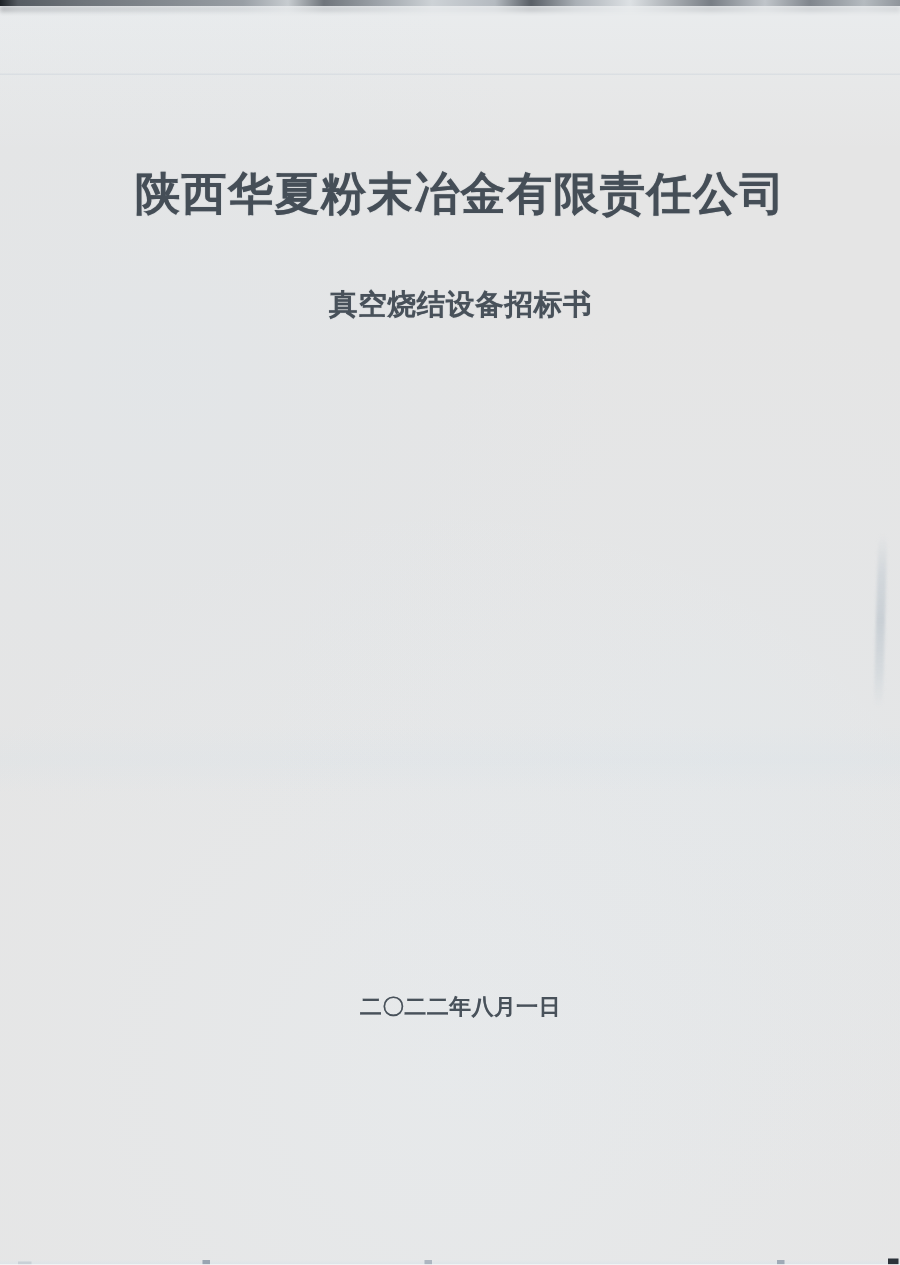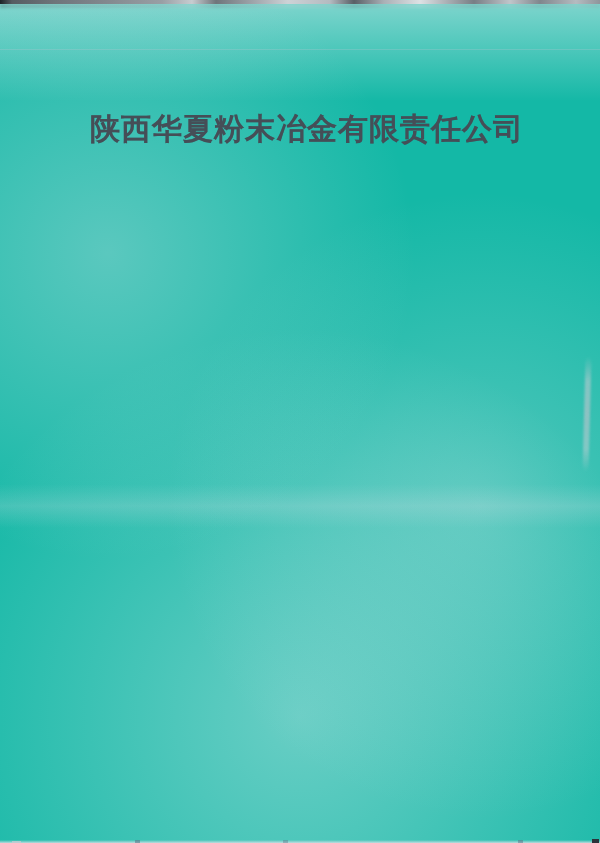--- a/index.html
+++ b/index.html
@@ -4,21 +4,21 @@
 <style>
   html, body {
     margin: 0;
     padding: 0;
     background: #ffffff;
   }
   .page {
     position: relative;
     width: 600px;
     height: 843px;
-    background: #14b8a6;
+    background: #e5e5e5;
     overflow: hidden;
     font-family: "Liberation Sans", sans-serif;
   }
   
   .page::before {
     content: "";
     position: absolute;
     inset: 0;
     background:
       radial-gradient(circle at 18% 30%, rgba(222,230,236,0.35) 0%, rgba(222,230,236,0) 40%),
@@ -146,22 +146,24 @@
 <body>
 
 <div class="page">
 
   <div class="scan-edge-top"></div>
   <div class="paper-crease"></div>
   <div class="paper-band"></div>
 
   <div class="text-line company-title">陕西华夏粉末冶金有限责任公司</div>
 
+  <div class="text-line doc-subtitle">真空烧结设备招标书</div>
 
 
+  <div class="text-line doc-date">二〇二二年八月一日</div>
 
   <div class="scan-smudge-right"></div>
 
   <div class="scan-edge-bottom">
     <span class="speck left-faint"></span>
     <span class="speck s1"></span>
     <span class="speck s2"></span>
     <span class="speck s3"></span>
     <span class="speck corner"></span>
   </div>

